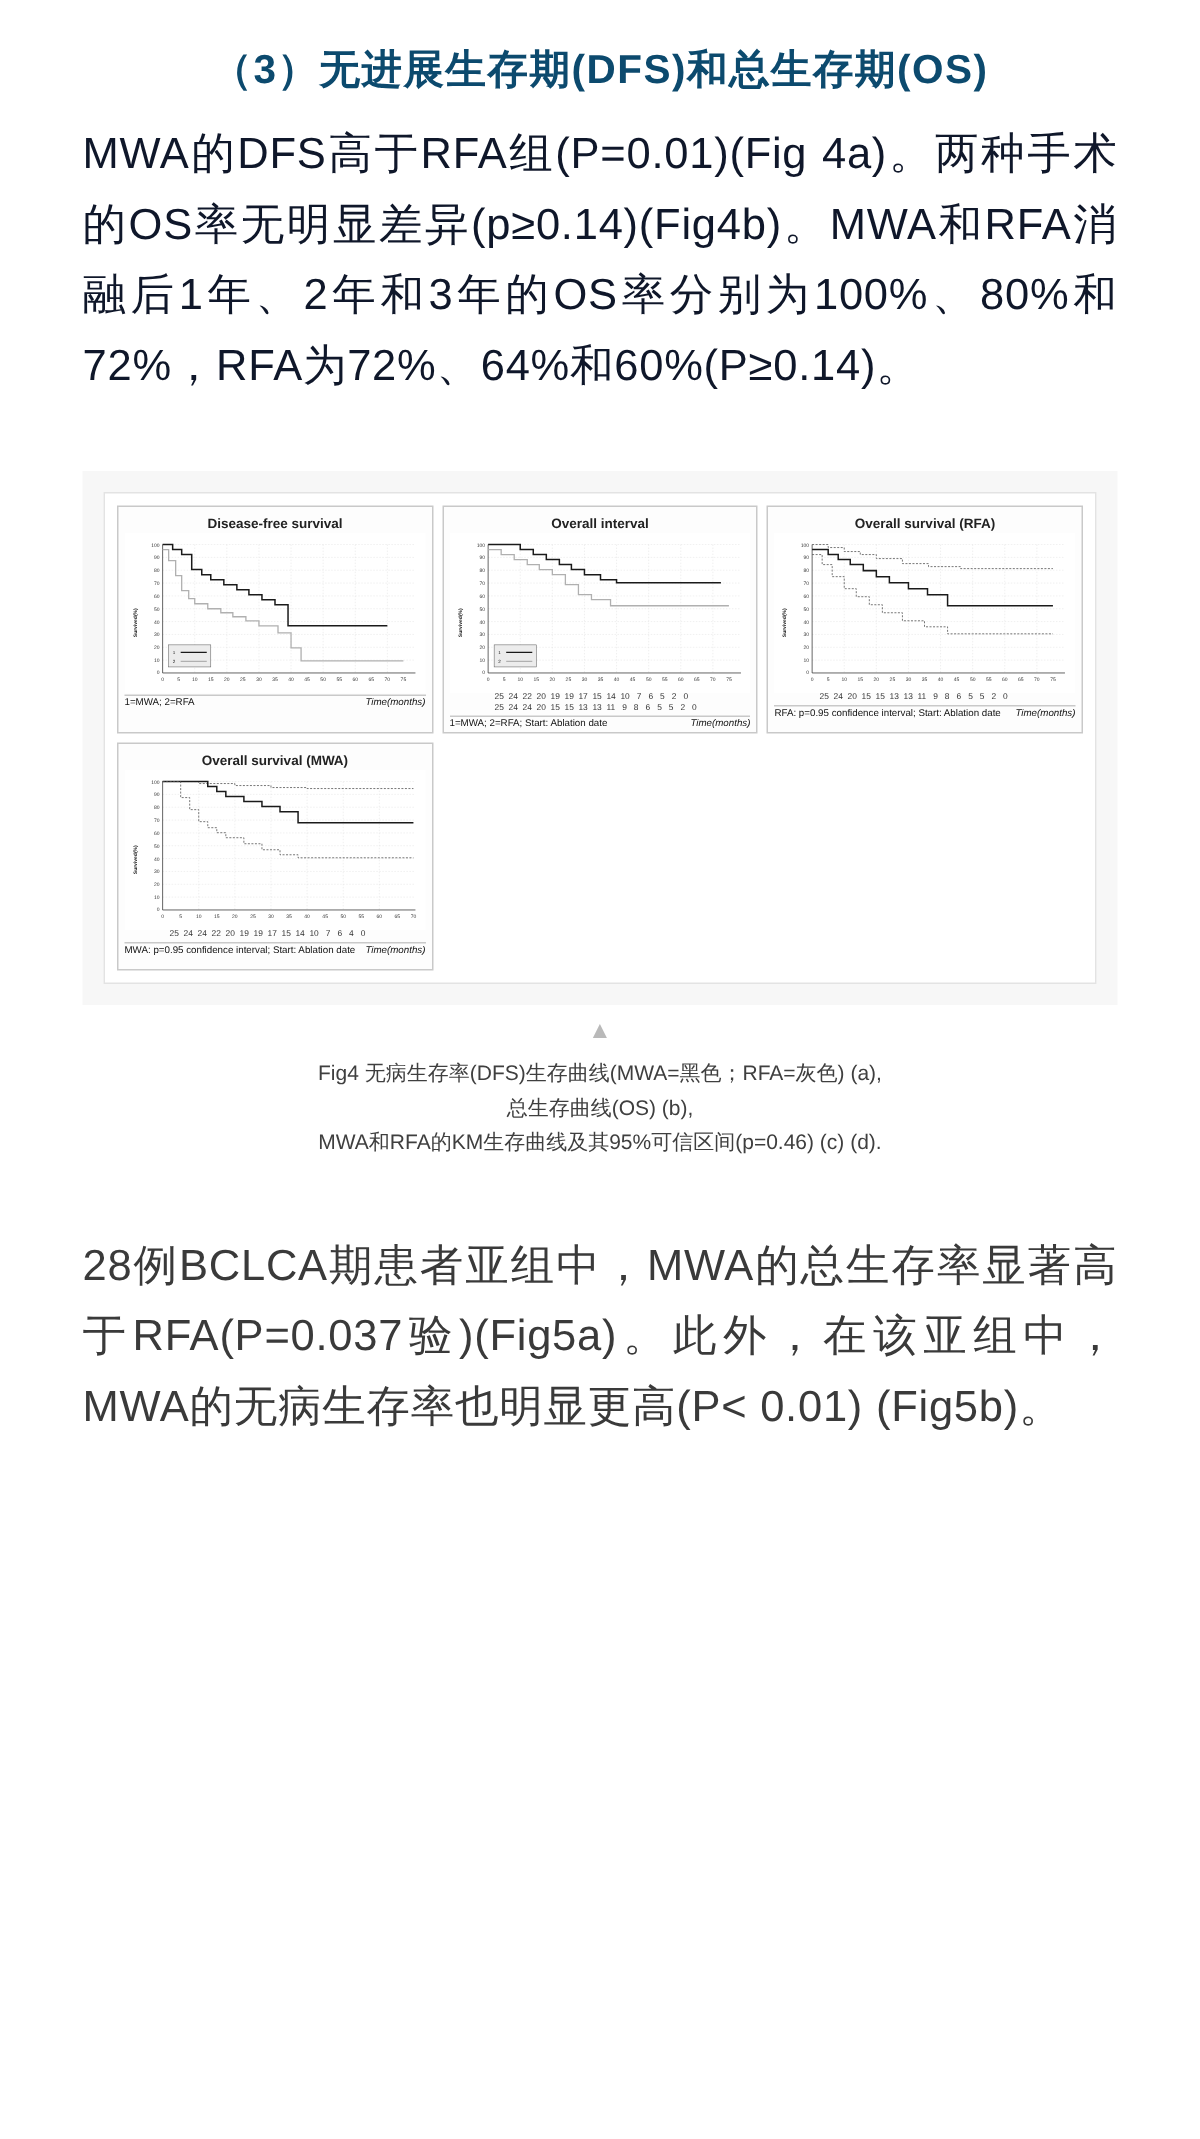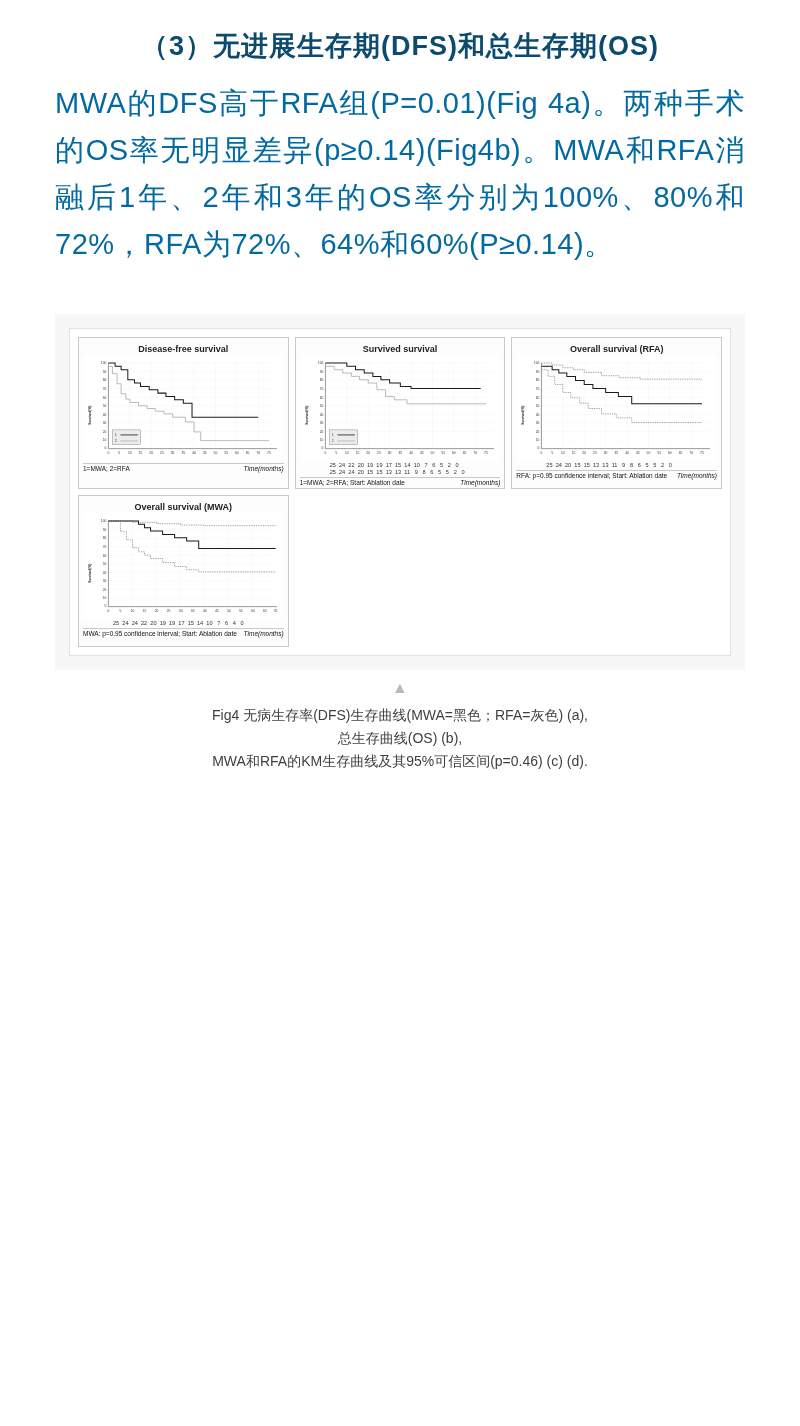--- a/index.html
+++ b/index.html
@@ -28,21 +28,21 @@
     font-weight: bold;
     color: #0c4a6e;
     letter-spacing: 1px;
     text-align: center;
     line-height: 1.4;
   }
   .body-text {
     margin-top: 14px;
     font-size: 29px;
     line-height: 1.62;
-    color: #0369a1;
+    color: #0f172a;
     text-align: justify;
     text-justify: inter-ideograph;
     letter-spacing: 0.5px;
   }
   .figure-block {
     margin-top: 46px;
     background: #f7f7f7;
     padding: 14px;
     box-sizing: border-box;
   }
@@ -207,21 +207,21 @@
               <line x1="56" y1="128.5" x2="82" y2="128.5" stroke="#b0b0b0" stroke-width="1.2"></line>
             </svg>
           </div>
           <div class="chart-footer">
             <span>1=MWA; 2=RFA</span>
             <span class="right">Time(months)</span>
           </div>
         </div>
 
         <div class="chart-cell">
-          <div class="chart-title">Survived survival</div>
+          <div class="chart-title">Overall interval</div>
           <div class="plot-wrap">
             <svg class="plot-svg" viewBox="0 0 300 160" preserveAspectRatio="none">
               <rect x="0" y="0" width="300" height="160" fill="#ffffff"></rect>
               <g stroke="#d8d8d8" stroke-width="0.4" stroke-dasharray="1.5,1.5">
                 <line x1="38" y1="12" x2="290" y2="12"></line>
                 <line x1="38" y1="24.8" x2="290" y2="24.8"></line>
                 <line x1="38" y1="37.6" x2="290" y2="37.6"></line>
                 <line x1="38" y1="50.4" x2="290" y2="50.4"></line>
                 <line x1="38" y1="63.2" x2="290" y2="63.2"></line>
                 <line x1="38" y1="76" x2="290" y2="76"></line>
@@ -432,14 +432,15 @@
   </div>
 
   <div class="arrow-marker">▲</div>
 
   <div class="caption">
     <div>Fig4 无病生存率(DFS)生存曲线(MWA=黑色；RFA=灰色) (a),</div>
     <div>总生存曲线(OS) (b),</div>
     <div>MWA和RFA的KM生存曲线及其95%可信区间(p=0.46) (c) (d).</div>
   </div>
 
+  <div class="tail-text">28例BCLCA期患者亚组中，MWA的总生存率显著高于RFA(P=0.037验)(Fig5a)。此外，在该亚组中，MWA的无病生存率也明显更高(P&lt; 0.01) (Fig5b)。</div>
 
 </div>
 
 </body></html>

